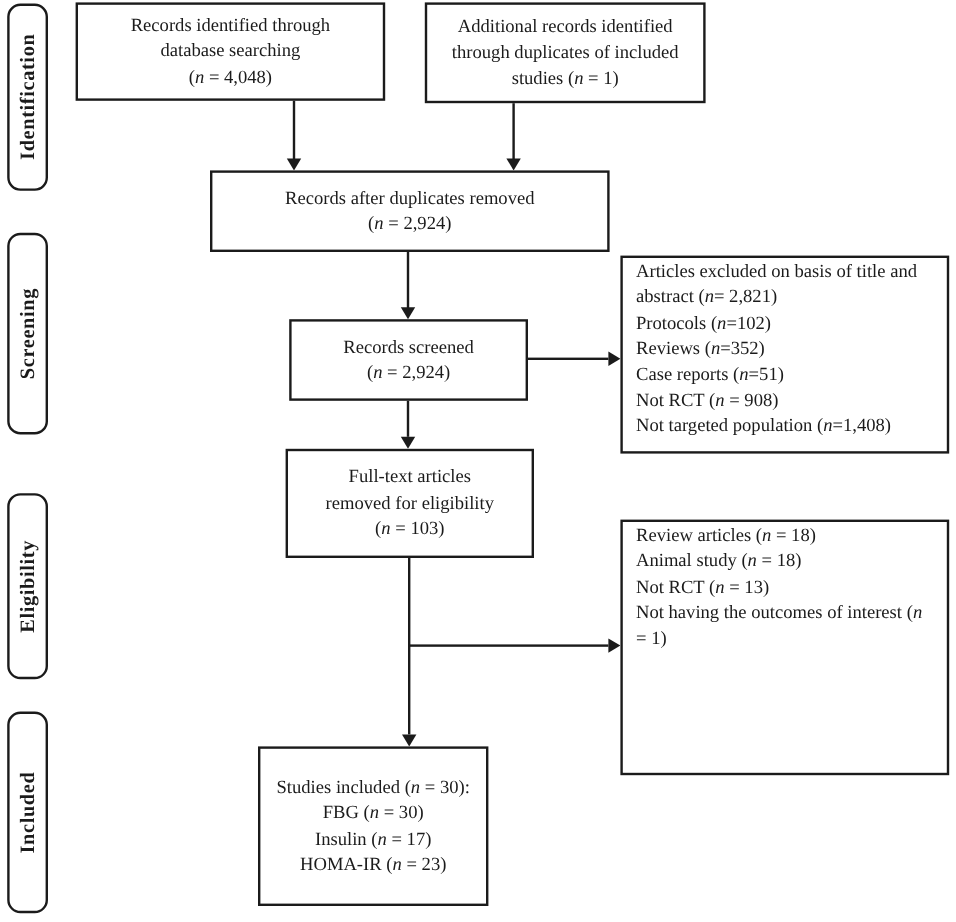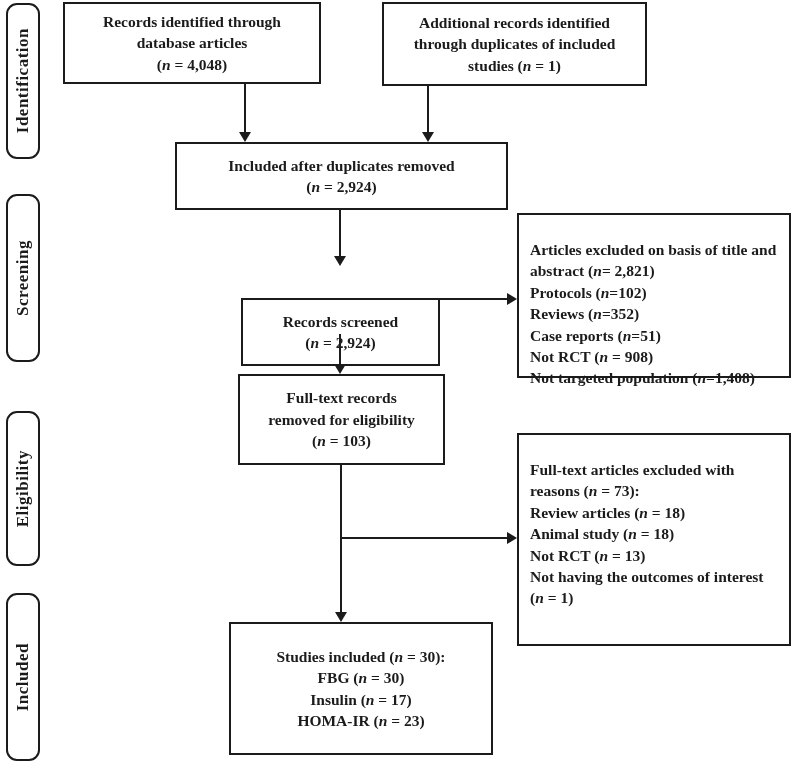--- a/index.html
+++ b/index.html
@@ -35,32 +35,31 @@
   }
 
   
   .fbox {
     position: absolute;
     border: 2px solid #1b1b1b;
     background: #ffffff;
     box-sizing: border-box;
     font-size: 15.5px;
     line-height: 1.38;
-    font-weight: bold;
   }
   .fbox.center {
     display: flex;
     flex-direction: column;
     justify-content: center;
     text-align: center;
     padding: 2px 6px;
   }
   .fbox.left {
     text-align: left;
-    padding: 24px 10px 6px 11px;
+    padding: 1px 10px 6px 11px;
   }
   .fbox i { font-style: italic; }
 
   
   .vline { position: absolute; width: 2px; background: #1b1b1b; }
   .hline { position: absolute; height: 2px; background: #1b1b1b; }
   .arr-down {
     position: absolute; width: 0; height: 0;
     border-left: 6px solid transparent;
     border-right: 6px solid transparent;
@@ -86,84 +85,83 @@
   </div>
   <div class="stage" style="left:6px; top:411px; height:155px;">
     <span class="vtext">Eligibility</span>
   </div>
   <div class="stage" style="left:6px; top:593px; height:168px;">
     <span class="vtext">Included</span>
   </div>
 
   <div class="fbox center" style="left:63px; top:2px; width:258px; height:82px;">
       <div class="line">Records identified through</div>
-      <div class="line">database articles</div>
+      <div class="line">database searching</div>
       <div class="line">(<i>n</i> = 4,048)</div>
     </div>
 
-  <div class="fbox center" style="left:382px; top:2px; width:265px; height:84px;">
+  <div class="fbox center" style="left:354px; top:2px; width:234px; height:84px;">
       <div class="line">Additional records identified</div>
       <div class="line">through duplicates of included</div>
       <div class="line">studies (<i>n</i> = 1)</div>
     </div>
 
   <div class="vline" style="left:244px; top:84px; height:49px;"></div>
   <div class="arr-down" style="left:239px; top:132px;"></div>
 
   <div class="vline" style="left:427px; top:86px; height:47px;"></div>
   <div class="arr-down" style="left:422px; top:132px;"></div>
 
   <div class="fbox center" style="left:175px; top:142px; width:333px; height:68px;">
-      <div class="line">Included after duplicates removed</div>
+      <div class="line">Records after duplicates removed</div>
       <div class="line">(<i>n</i> = 2,924)</div>
     </div>
 
   <div class="vline" style="left:339px; top:210px; height:47px;"></div>
   <div class="arr-down" style="left:334px; top:256px;"></div>
 
-  <div class="fbox center" style="left:241px; top:266px; width:199px; height:68px;margin-top:32px;">
+  <div class="fbox center" style="left:241px; top:266px; width:199px; height:68px;">
       <div class="line">Records screened</div>
       <div class="line">(<i>n</i> = 2,924)</div>
     </div>
 
   <div class="hline" style="left:440px; top:298px; width:67px;"></div>
   <div class="arr-right" style="left:507px; top:293px;"></div>
 
   <div class="fbox left" style="left:517px; top:213px; width:274px; height:165px;">
       <div class="line">Articles excluded on basis of title and abstract (<i>n</i>= 2,821)</div>
       <div class="line">Protocols (<i>n</i>=102)</div>
       <div class="line">Reviews (<i>n</i>=352)</div>
       <div class="line">Case reports (<i>n</i>=51)</div>
       <div class="line">Not RCT (<i>n</i> = 908)</div>
       <div class="line">Not targeted population (<i>n</i>=1,408)</div>
     </div>
 
   <div class="vline" style="left:339px; top:334px; height:30px;"></div>
   <div class="arr-down" style="left:334px; top:364px;"></div>
 
   <div class="fbox center" style="left:238px; top:374px; width:207px; height:91px;">
-      <div class="line">Full-text records</div>
+      <div class="line">Full-text articles</div>
       <div class="line">removed for eligibility</div>
       <div class="line">(<i>n</i> = 103)</div>
     </div>
 
   <div class="vline" style="left:340px; top:465px; height:147px;"></div>
   <div class="arr-down" style="left:335px; top:612px;"></div>
 
   <div class="hline" style="left:341px; top:537px; width:166px;"></div>
   <div class="arr-right" style="left:507px; top:532px;"></div>
 
   <div class="fbox left" style="left:517px; top:433px; width:274px; height:213px;">
-      <div class="line">Full-text articles excluded with reasons (<i>n</i> = 73):</div>
       <div class="line">Review articles (<i>n</i> = 18)</div>
       <div class="line">Animal study (<i>n</i> = 18)</div>
       <div class="line">Not RCT (<i>n</i> = 13)</div>
       <div class="line">Not having the outcomes of interest (<i>n</i> = 1)</div>
     </div>
 
-  <div class="fbox center" style="left:229px; top:622px; width:264px; height:133px;">
+  <div class="fbox center" style="left:215px; top:622px; width:192px; height:133px;">
       <div class="line">Studies included (<i>n</i> = 30):</div>
       <div class="line">FBG (<i>n</i> = 30)</div>
       <div class="line">Insulin (<i>n</i> = 17)</div>
       <div class="line">HOMA-IR (<i>n</i> = 23)</div>
     </div>
 
 </div>
 
 </body></html>

